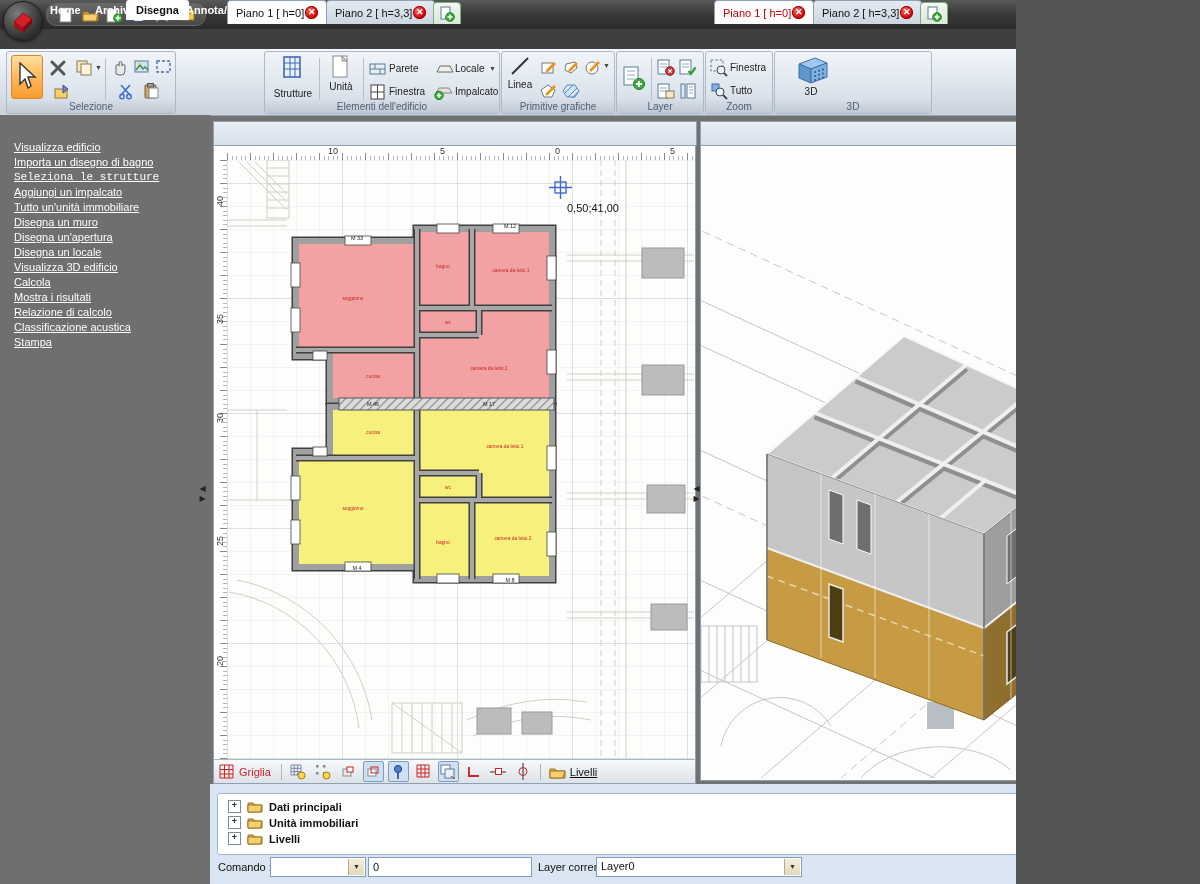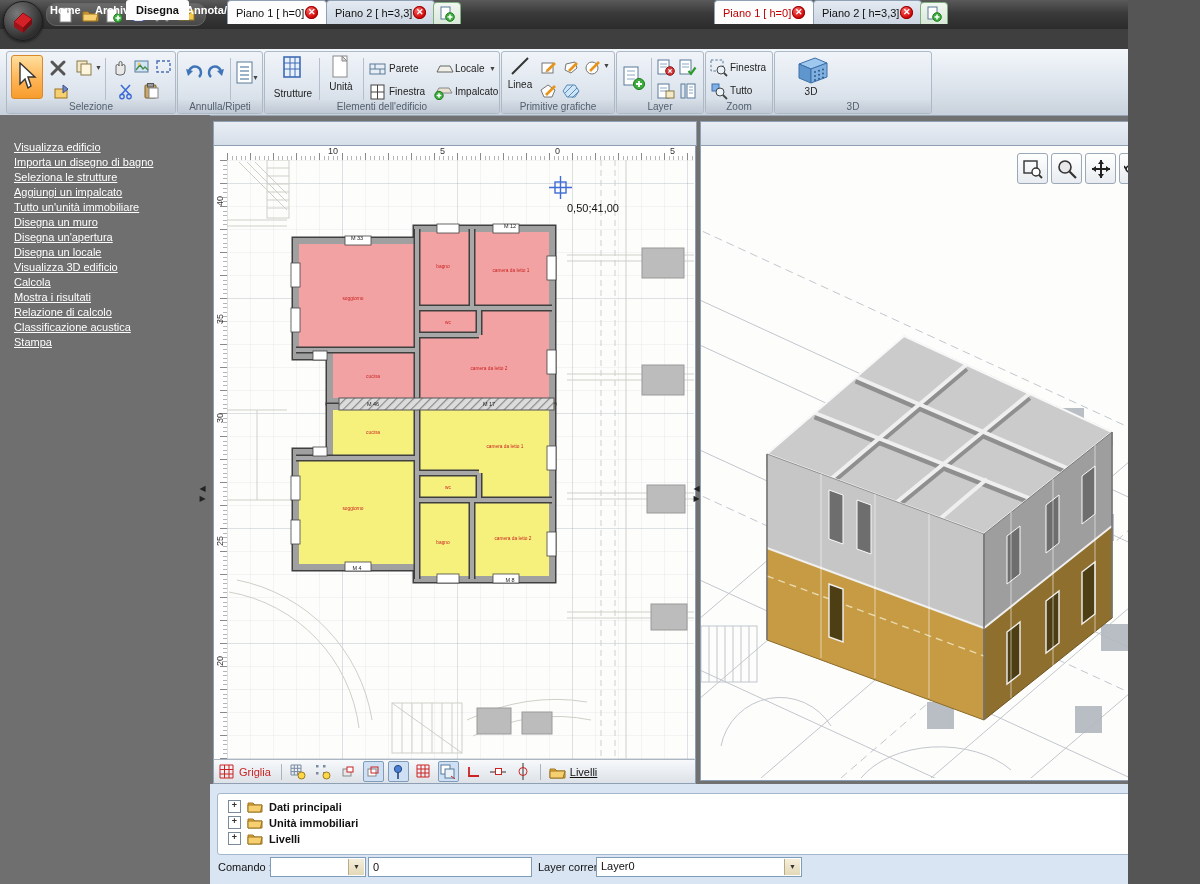--- a/index.html
+++ b/index.html
@@ -1,16 +1,16 @@
 <!DOCTYPE html>
 <html><head>
 <meta charset="utf-8">
 <style>
   html,body{margin:0;padding:0;background:#555;}
-  #app{position:relative;width:1128px;height:884px;overflow:hidden;
+  #app{position:relative;width:1016px;height:884px;overflow:hidden;
        font-family:"Liberation Sans",sans-serif;background:#717171;}
   .abs{position:absolute;}
   
   .titlebar{left:0;top:0;width:1200px;height:29px;
     background:linear-gradient(#5a5a5a,#3a3a3a 45%,#2b2b2b);}
   .logo{left:3px;top:1px;width:38px;height:38px;border-radius:50%;z-index:30;
     background:radial-gradient(circle at 35% 30%,#7a7a7a,#2e2e2e 70%);
     border:1px solid #1d1d1d;box-shadow:0 1px 3px rgba(0,0,0,.6);}
   .qat{left:46px;top:3px;height:21px;display:flex;align-items:center;gap:6px;
     padding:0 10px;border-radius:10px;border:1px solid #666;
@@ -205,40 +205,20 @@
           </svg></span>
       <span class="ic" style="left:136px;top:30px;">
         <svg width="18" height="18">
             <rect x="2" y="3" width="11" height="13" rx="1" fill="#c8a96a" stroke="#7a5f2a"></rect>
             <rect x="4.5" y="1.5" width="6" height="3.5" fill="#9a9a9a" stroke="#555"></rect>
             <rect x="6" y="6" width="9" height="10" fill="#fff" stroke="#888"></rect>
           </svg></span>
       <div class="rglabel">Selezione</div>
     </div>
 
-    <div class="rgroup" style="left:177px;width:84px;">
-      <span class="ic" style="left:6px;top:12px;">
-        <svg width="20" height="18">
-            <path d="M15 13 a6 6 0 1 0 -10 -4" fill="none" stroke="#3f74b8" stroke-width="2.4"></path>
-            <polygon points="2,5 9,7 4,12" fill="#3f74b8"></polygon>
-          </svg></span>
-      <span class="ic" style="left:28px;top:12px;">
-        <svg width="20" height="18">
-            <path d="M5 13 a6 6 0 1 1 10 -4" fill="none" stroke="#3f74b8" stroke-width="2.4"></path>
-            <polygon points="18,5 11,7 16,12" fill="#3f74b8"></polygon>
-          </svg></span>
-      <div class="vdiv" style="left:52px;top:6px;height:44px;"></div>
-      <span class="ic" style="left:57px;top:8px;width:20px;height:26px;">
-        <svg width="20" height="26">
-            <rect x="2" y="2" width="15" height="21" fill="#fff" stroke="#5a7a9a"></rect>
-            <path d="M5 7 h9 M5 11 h9 M5 15 h9 M5 19 h9" stroke="#7a9ab8" stroke-width="1.4"></path>
-          </svg></span>
-      <span class="caret" style="left:74px;top:22px;">▼</span>
-      <div class="rglabel">Annulla/Ripeti</div>
-    </div>
 
     <div class="rgroup" style="left:264px;width:234px;">
       <div class="bigbtn" style="left:6px;top:3px;width:44px;height:44px;justify-content:space-between;">
         <svg width="24" height="24">
             <rect x="3" y="2" width="16" height="20" fill="#e8f1fa" stroke="#3f6bb5" stroke-width="1.6"></rect>
             <path d="M3 8 h16 M3 14 h16 M9 2 v20 M14 2 v20" stroke="#3f6bb5"></path>
           </svg>
         <span class="lbl">Strutture</span>
       </div>
       <div class="vdiv" style="left:54px;top:6px;height:44px;"></div>
@@ -390,21 +370,21 @@
         </svg>
         <span class="lbl">3D</span>
       </div>
       <div class="rglabel">3D</div>
     </div>
   </div>
 
   <div class="abs sidebar"></div>
   <span class="slink" style="top:141px;">Visualizza edificio</span>
   <span class="slink" style="top:156px;">Importa un disegno di bagno</span>
-  <span class="slink" style="top:171px;">Seleziona le strutture</span>
+  <span class="slink" style="top:171px;font-family:Liberation Mono, monospace;">Seleziona le strutture</span>
   <span class="slink" style="top:186px;">Aggiungi un impalcato</span>
   <span class="slink" style="top:201px;">Tutto un'unità immobiliare</span>
   <span class="slink" style="top:216px;">Disegna un muro</span>
   <span class="slink" style="top:231px;">Disegna un'apertura</span>
   <span class="slink" style="top:246px;">Disegna un locale</span>
   <span class="slink" style="top:261px;">Visualizza 3D edificio</span>
   <span class="slink" style="top:276px;">Calcola</span>
   <span class="slink" style="top:291px;">Mostra i risultati</span>
   <span class="slink" style="top:306px;">Relazione di calcolo</span>
   <span class="slink" style="top:321px;">Classificazione acustica</span>

